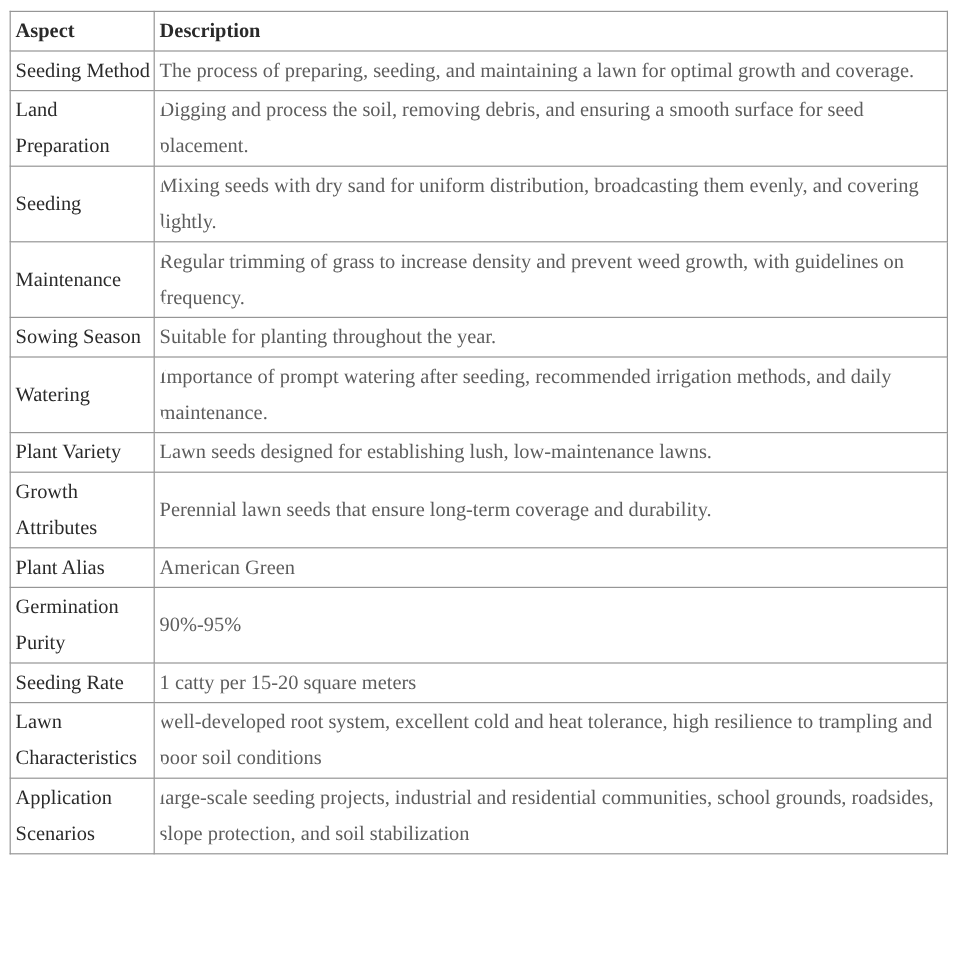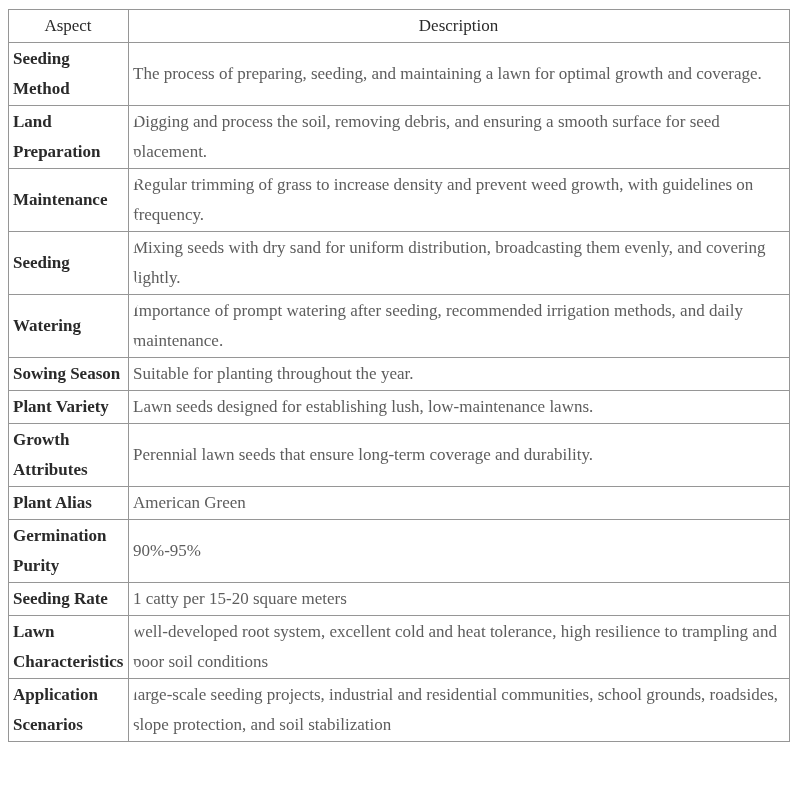--- a/index.html
+++ b/index.html
@@ -30,26 +30,25 @@
   .spec-table td {
     border: 1px solid var(--border_color);
     font-size: 17px;
     line-height: 30px;
     text-align: left;
     vertical-align: middle;
     padding: 1px 5px 1px 4px;
     overflow: hidden;
   }
   .spec-table th {
-    font-weight: normal;
+    font-weight: bold;
     color: var(--label_color);
-    text-align: center;
   }
   .spec-table td.aspect {
-    font-weight: bold;
+    font-weight: normal;
     color: var(--label_color);
     padding-right: 2px;
   }
   .spec-table td.desc {
     font-weight: normal;
     color: var(--text_color);
     border-radius: 30px;
   }
 </style>
 </head>
@@ -70,34 +69,34 @@
     <tbody>
       <tr>
         <td class="aspect">Seeding Method</td>
         <td class="desc">The process of preparing, seeding, and maintaining a lawn for optimal growth and coverage.</td>
       </tr>
       <tr>
         <td class="aspect">Land Preparation</td>
         <td class="desc">Digging and process the soil, removing debris, and ensuring a smooth surface for seed placement.</td>
       </tr>
       <tr>
+        <td class="aspect">Seeding</td>
+        <td class="desc">Mixing seeds with dry sand for uniform distribution, broadcasting them evenly, and covering lightly.</td>
+      </tr>
+      <tr>
         <td class="aspect">Maintenance</td>
         <td class="desc">Regular trimming of grass to increase density and prevent weed growth, with guidelines on frequency.</td>
       </tr>
       <tr>
-        <td class="aspect">Seeding</td>
-        <td class="desc">Mixing seeds with dry sand for uniform distribution, broadcasting them evenly, and covering lightly.</td>
+        <td class="aspect">Sowing Season</td>
+        <td class="desc">Suitable for planting throughout the year.</td>
       </tr>
       <tr>
         <td class="aspect">Watering</td>
         <td class="desc">Importance of prompt watering after seeding, recommended irrigation methods, and daily maintenance.</td>
-      </tr>
-      <tr>
-        <td class="aspect">Sowing Season</td>
-        <td class="desc">Suitable for planting throughout the year.</td>
       </tr>
       <tr>
         <td class="aspect">Plant Variety</td>
         <td class="desc">Lawn seeds designed for establishing lush, low-maintenance lawns.</td>
       </tr>
       <tr>
         <td class="aspect">Growth Attributes</td>
         <td class="desc">Perennial lawn seeds that ensure long-term coverage and durability.</td>
       </tr>
       <tr>

